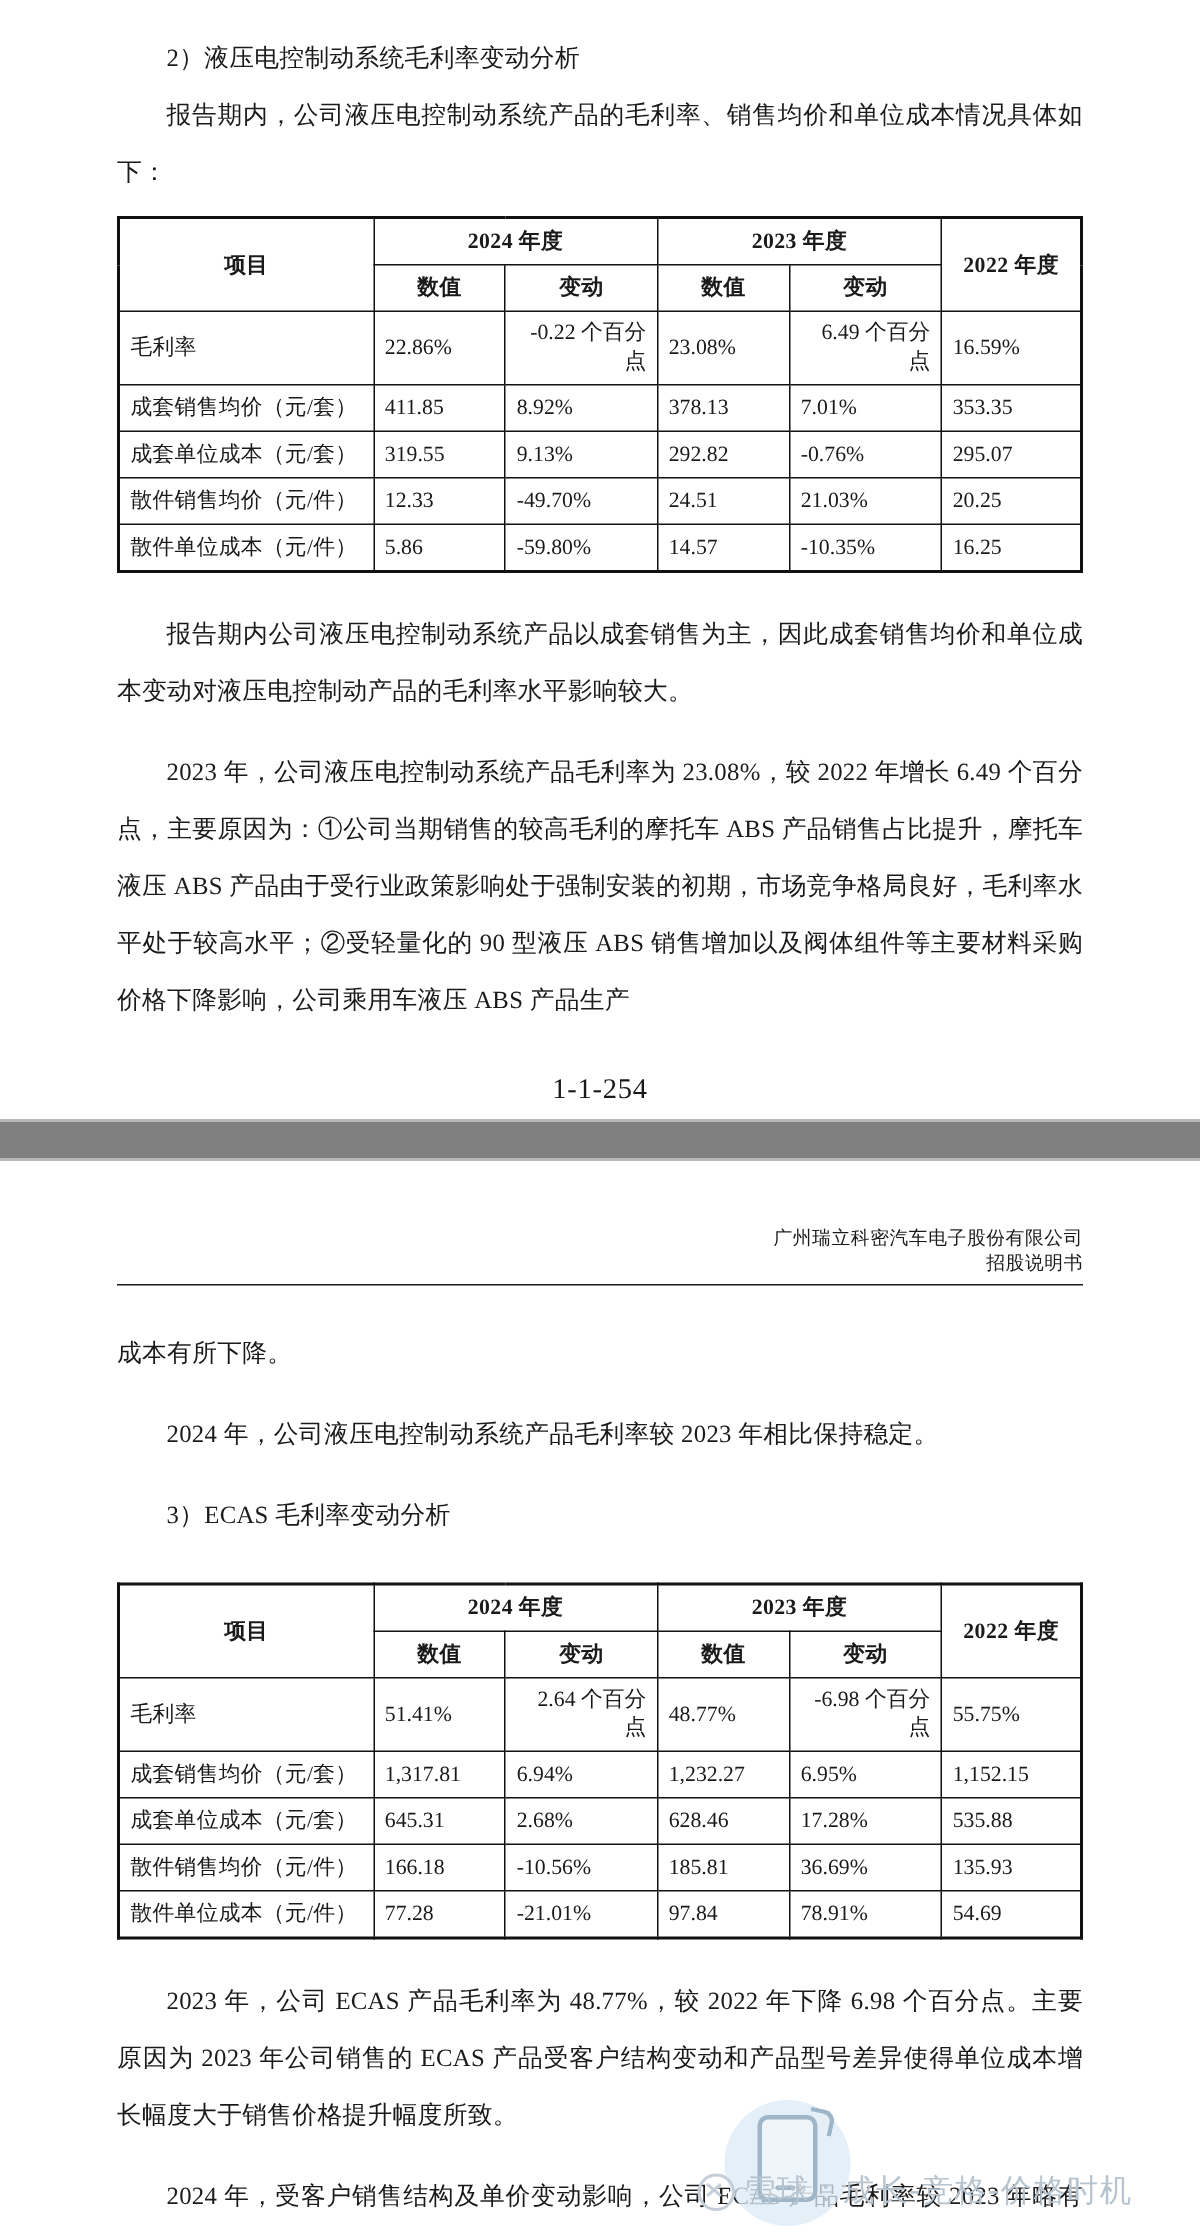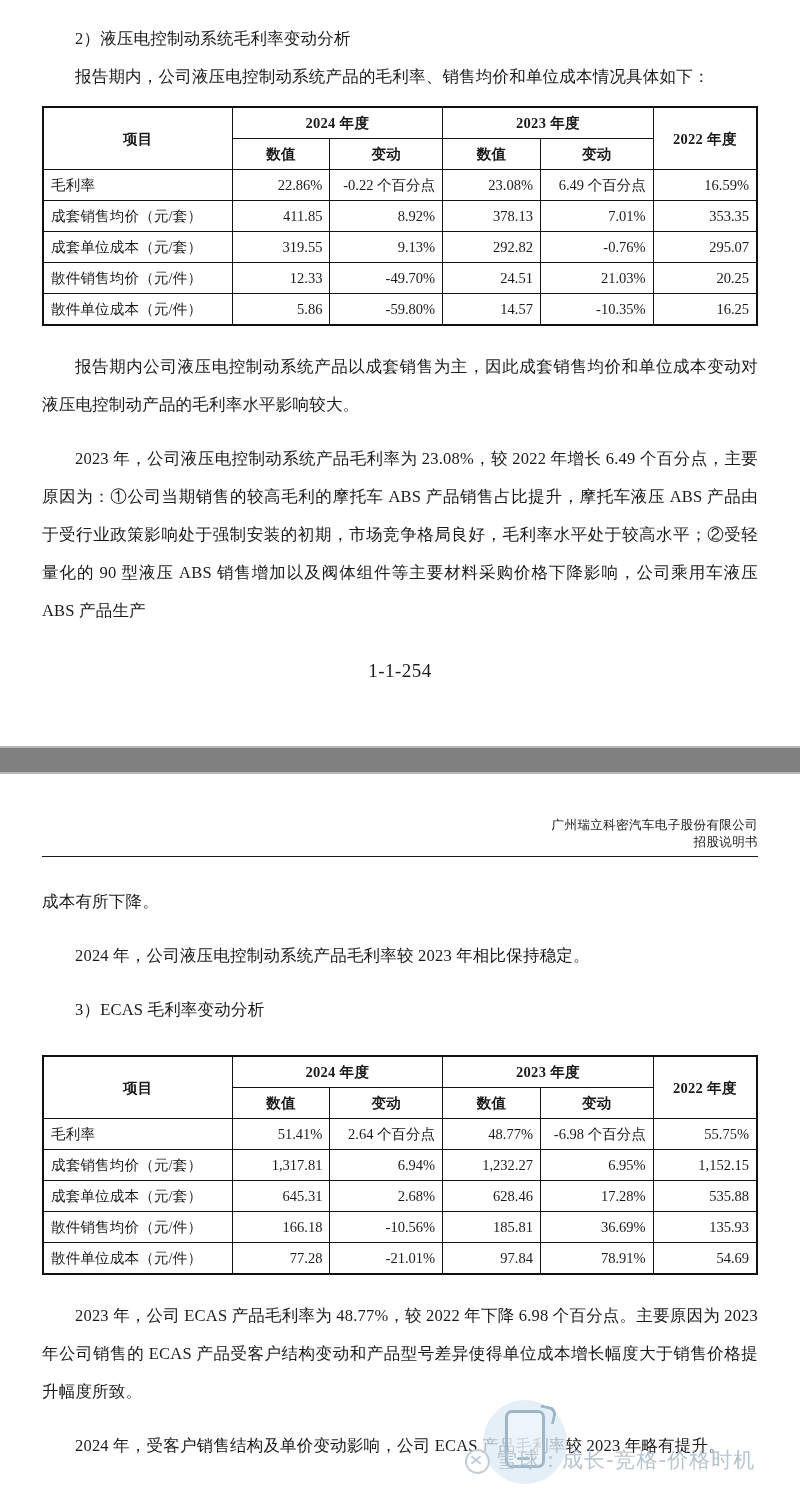--- a/index.html
+++ b/index.html
@@ -13,21 +13,21 @@
     height: 1492px;
     position: relative;
     font-family: "Liberation Serif", "DejaVu Serif", serif;
     color: #1a1a1a;
     overflow: hidden;
   }
 
   .page {
     position: relative;
     box-sizing: border-box;
-    padding: 0 42px;
+    padding: 0 78px;
   }
 
   
   #page-one { padding-top: 20px; height: 733px; }
 
   
   .page-gap {
     position: relative;
     height: 52px;
   }
@@ -94,21 +94,20 @@
   table.fin th {
     text-align: center;
     font-weight: bold;
     letter-spacing: .3px;
   }
   table.fin td.lbl {
     text-align: left;
     letter-spacing: .2px;
   }
   table.fin td.num {
-    text-align: right;
   }
   table.fin td.pp {
     text-align: right;
     line-height: 19px;
   }
   col.c-item { width: 25.5%; }
   col.c-v24  { width: 13.2%; }
   col.c-d24  { width: 15.2%; }
   col.c-v23  { width: 13.2%; }
   col.c-d23  { width: 15.2%; }

